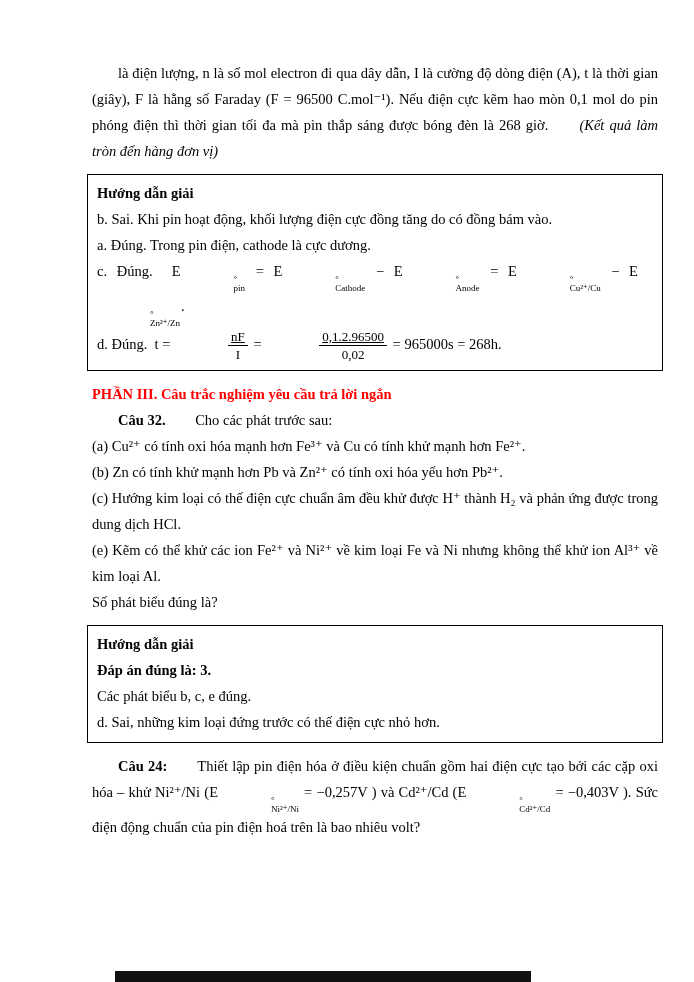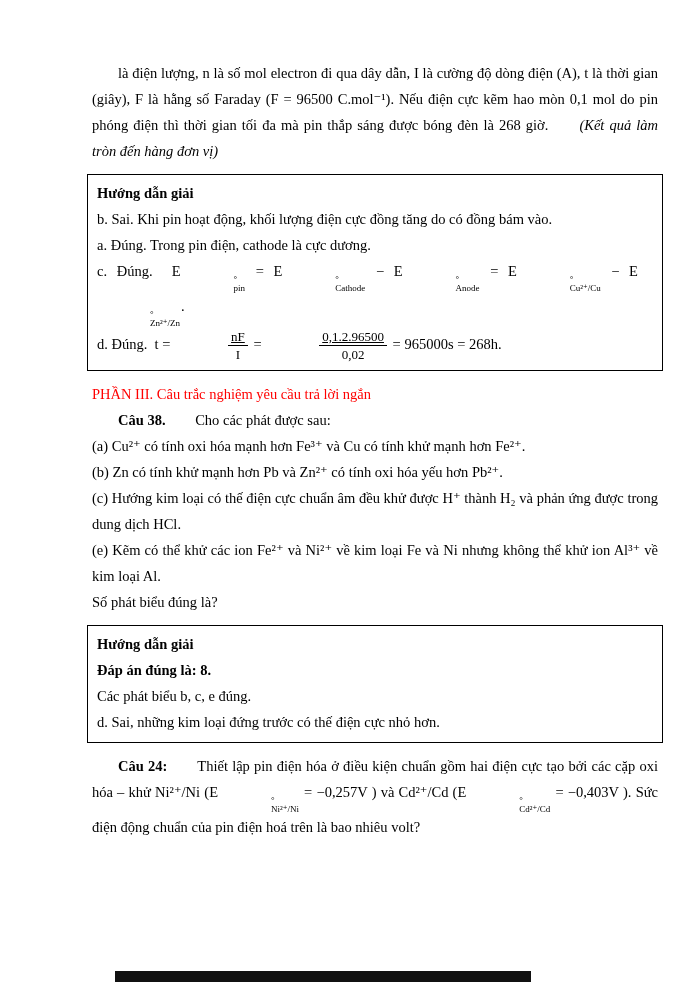--- a/index.html
+++ b/index.html
@@ -18,21 +18,21 @@
   .page p { margin: 0; line-height: 26px; text-align: justify; }
   .bold { font-weight: bold; }
   .box {
     border: 1px solid #000000;
     margin: 10px 0 10px -5px;
     width: calc(100% + 10px);
     padding: 5px 24px 7px 9px;
   }
   .section-heading {
     color: #ff0000;
-    font-weight: normal;
+    font-weight: bold;
     font-size: 14.5px;
     margin: 8px 0 2px 0;
     line-height: 26px;
     text-align: left;
   }
   .mline { margin: 4px 0; }
   
   .ss {
     display: inline-flex;
     flex-direction: column;
@@ -93,31 +93,31 @@
           <span class="num">nF</span>
           <span>I</span>
         </span> = <span class="frac">
           <span class="num">0,1.2.96500</span>
           <span>0,02</span>
         </span> = 965000s = 268h.</p>
   </div>
 
   <p class="section-heading">PHẦN III. Câu trắc nghiệm yêu cầu trả lời ngắn</p>
 
-  <p><b>Câu 38.</b><span> Cho các phát được sau:</span></p>
+  <p><b>Câu 32.</b><span> Cho các phát trước sau:</span></p>
 
   <p>(a) Cu²⁺ có tính oxi hóa mạnh hơn Fe³⁺ và Cu có tính khử mạnh hơn Fe²⁺.</p>
   <p>(b) Zn có tính khử mạnh hơn Pb và Zn²⁺ có tính oxi hóa yếu hơn Pb²⁺.</p>
   <p>(c) Hướng kim loại có thế điện cực chuẩn âm đều khử được H⁺ thành H₂ và phản ứng được trong dung dịch HCl.</p>
   <p>(e) Kẽm có thể khử các ion Fe²⁺ và Ni²⁺ về kim loại Fe và Ni nhưng không thể khử ion Al³⁺ về kim loại Al.</p>
   <p>Số phát biểu đúng là?</p>
 
   <div class="box">
     <p class="bold">Hướng dẫn giải</p>
-    <p class="bold">Đáp án đúng là: 8.</p>
+    <p class="bold">Đáp án đúng là: 3.</p>
     <p>Các phát biểu b, c, e đúng.</p>
     <p>d. Sai, những kim loại đứng trước có thế điện cực nhỏ hơn.</p>
   </div>
 
   <p><b>Câu 24:</b><span> Thiết lập pin điện hóa ở điều kiện chuẩn gồm hai điện cực tạo bởi các cặp oxi hóa – khử Ni²⁺/Ni (E<span class="ss">
           <span>°</span>
           <span>Ni²⁺/Ni</span>
         </span> = −0,257V ) và Cd²⁺/Cd (E<span class="ss">
           <span>°</span>
           <span>Cd²⁺/Cd</span>

